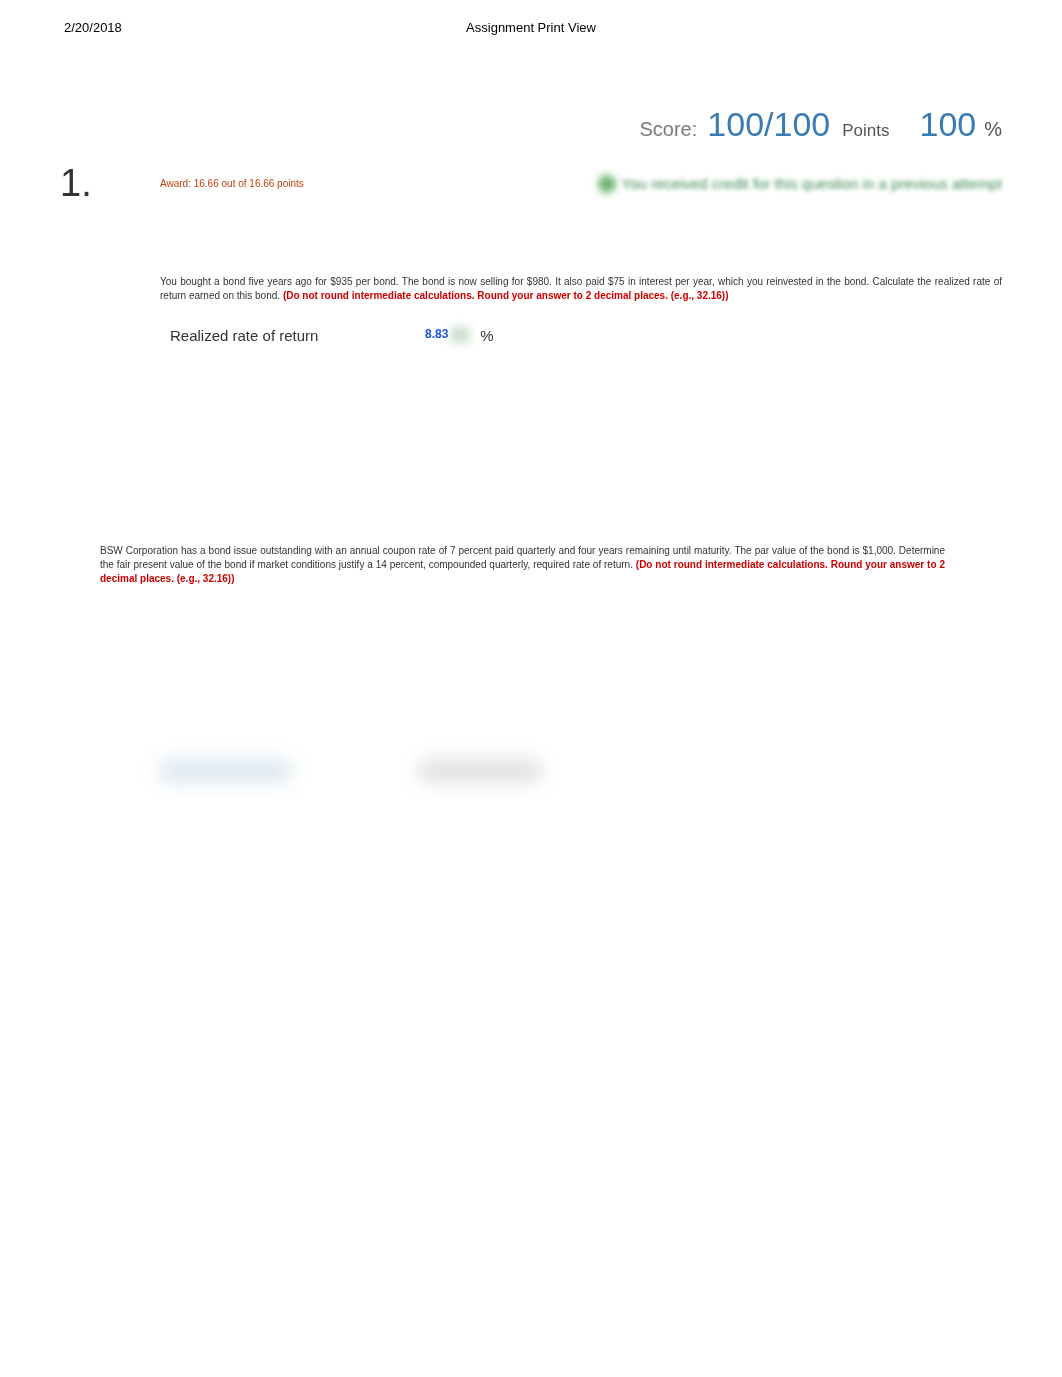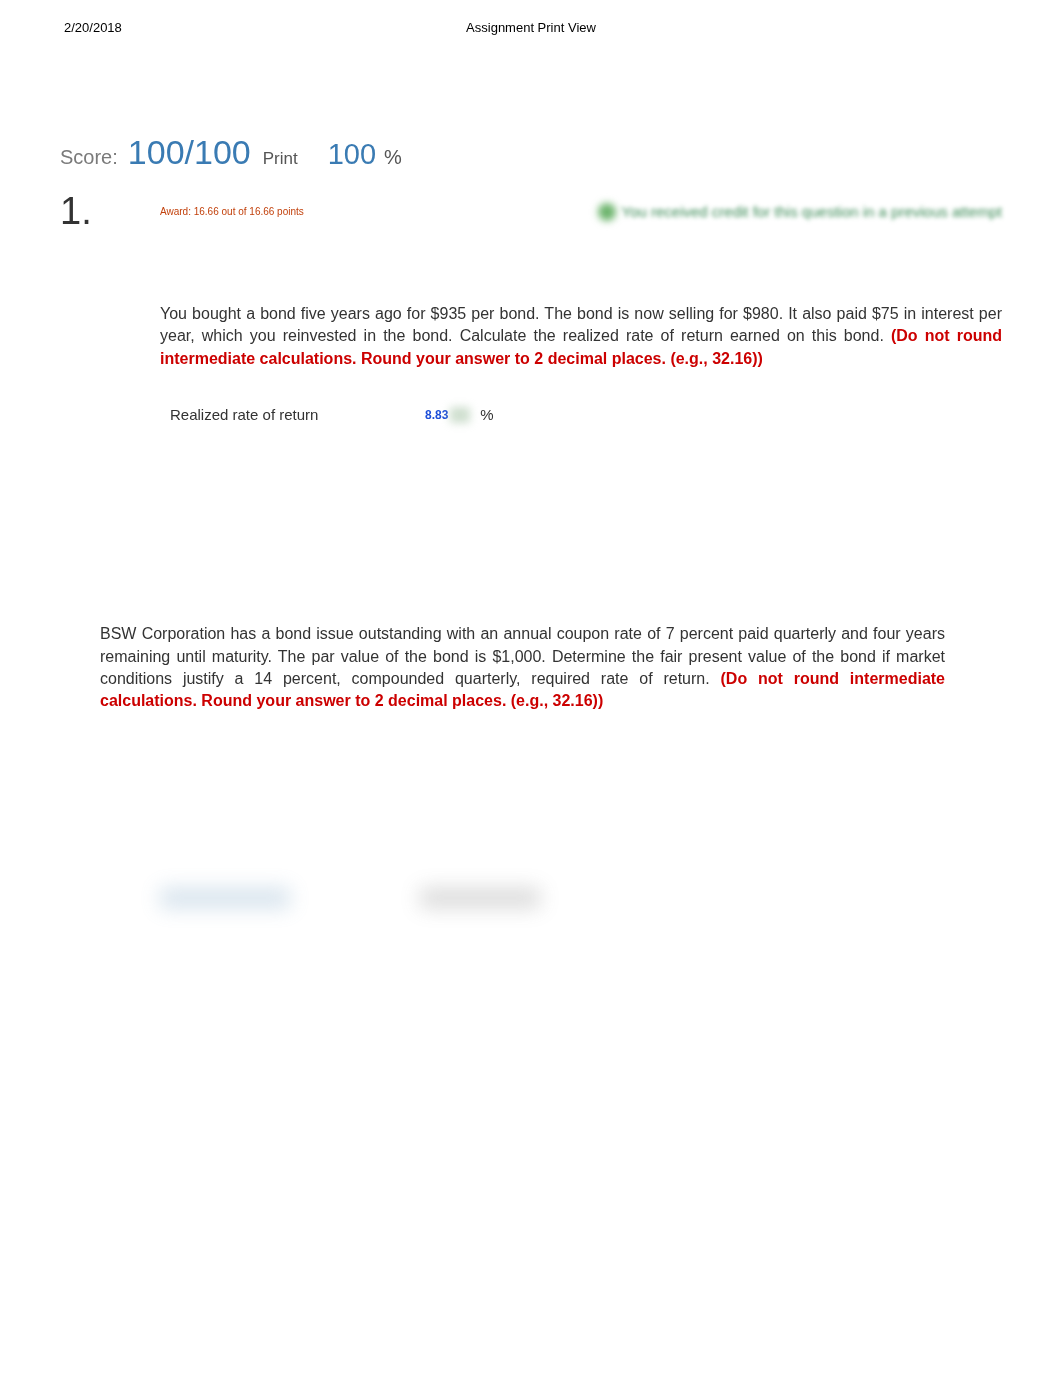--- a/index.html
+++ b/index.html
@@ -26,45 +26,46 @@
       position: absolute;
       left: 50%;
       transform: translateX(-50%);
       font-size: 13px;
       text-align: center;
     }
     .content {
       padding: 0 60px;
     }
     .score-row {
-      margin-top: 98px;
+      margin-top: 70px;
       display: flex;
       align-items: baseline;
       font-family: Arial, sans-serif;
+      justify-content: flex-end;
     }
     .score-label {
       color: #7a7a7a;
       font-size: 20px;
       margin-right: 10px;
     }
     .score-fraction {
       color: #3a7bb3;
       font-size: 34px;
       font-weight: 400;
       font-family: Liberation Sans, sans-serif;
       margin-right: 12px;
     }
     .points-label {
       color: #555;
       font-size: 17px;
       margin-right: 30px;
     }
     .percent-value {
       color: #3a7bb3;
-      font-size: 29px;
+      font-size: 34px;
       font-weight: 400;
       font-family: 'Segoe UI Light', 'Helvetica Neue Light', Arial, sans-serif;
       margin-right: 8px;
     }
     .percent-sign {
       color: #555;
       font-size: 20px;
     }
     .question-row {
       display: flex;
@@ -98,33 +99,32 @@
       border-radius: 50%;
       margin-right: 6px;
       filter: blur(3px);
     }
     .question-body {
       margin-left: 100px;
       margin-top: 70px;
       max-width: 845px;
     }
     .question-text {
-      font-size: 16px;
+      font-size: 10px;
       color: #333;
       text-align: justify;
       line-height: 1.4;
     }
     .instruction-red {
       color: #cc0000;
       font-weight: bold;
     }
     .answer-row {
       display: flex;
-      align-items: center;
-      margin-top: 36px;
+      margin-top: 24px;
       margin-left: 10px;
     }
     .answer-label {
       font-size: 15px;
       color: #333;
       width: 255px;
     }
     .answer-value {
       font-weight: bold;
       font-size: 12px;
@@ -176,21 +176,21 @@
 
 <div class="header">
   <span>2/20/2018</span>
   <span class="header-center">Assignment Print View</span>
 </div>
 
 <div class="content">
   <div class="score-row">
     <span class="score-label">Score:</span>
     <span class="score-fraction">100/100</span>
-    <span class="points-label">Print</span>
+    <span class="points-label">Points</span>
     <span class="percent-value">100</span>
     <span class="percent-sign">%</span>
   </div>
 
   <div class="question-row">
     <span class="question-number">1.</span>
     <span class="award-text">Award: 16.66 out of 16.66 points</span>
     <span class="credit-notice">
       <span class="credit-icon"></span>
       <span>You received credit for this question in a previous attempt</span>

